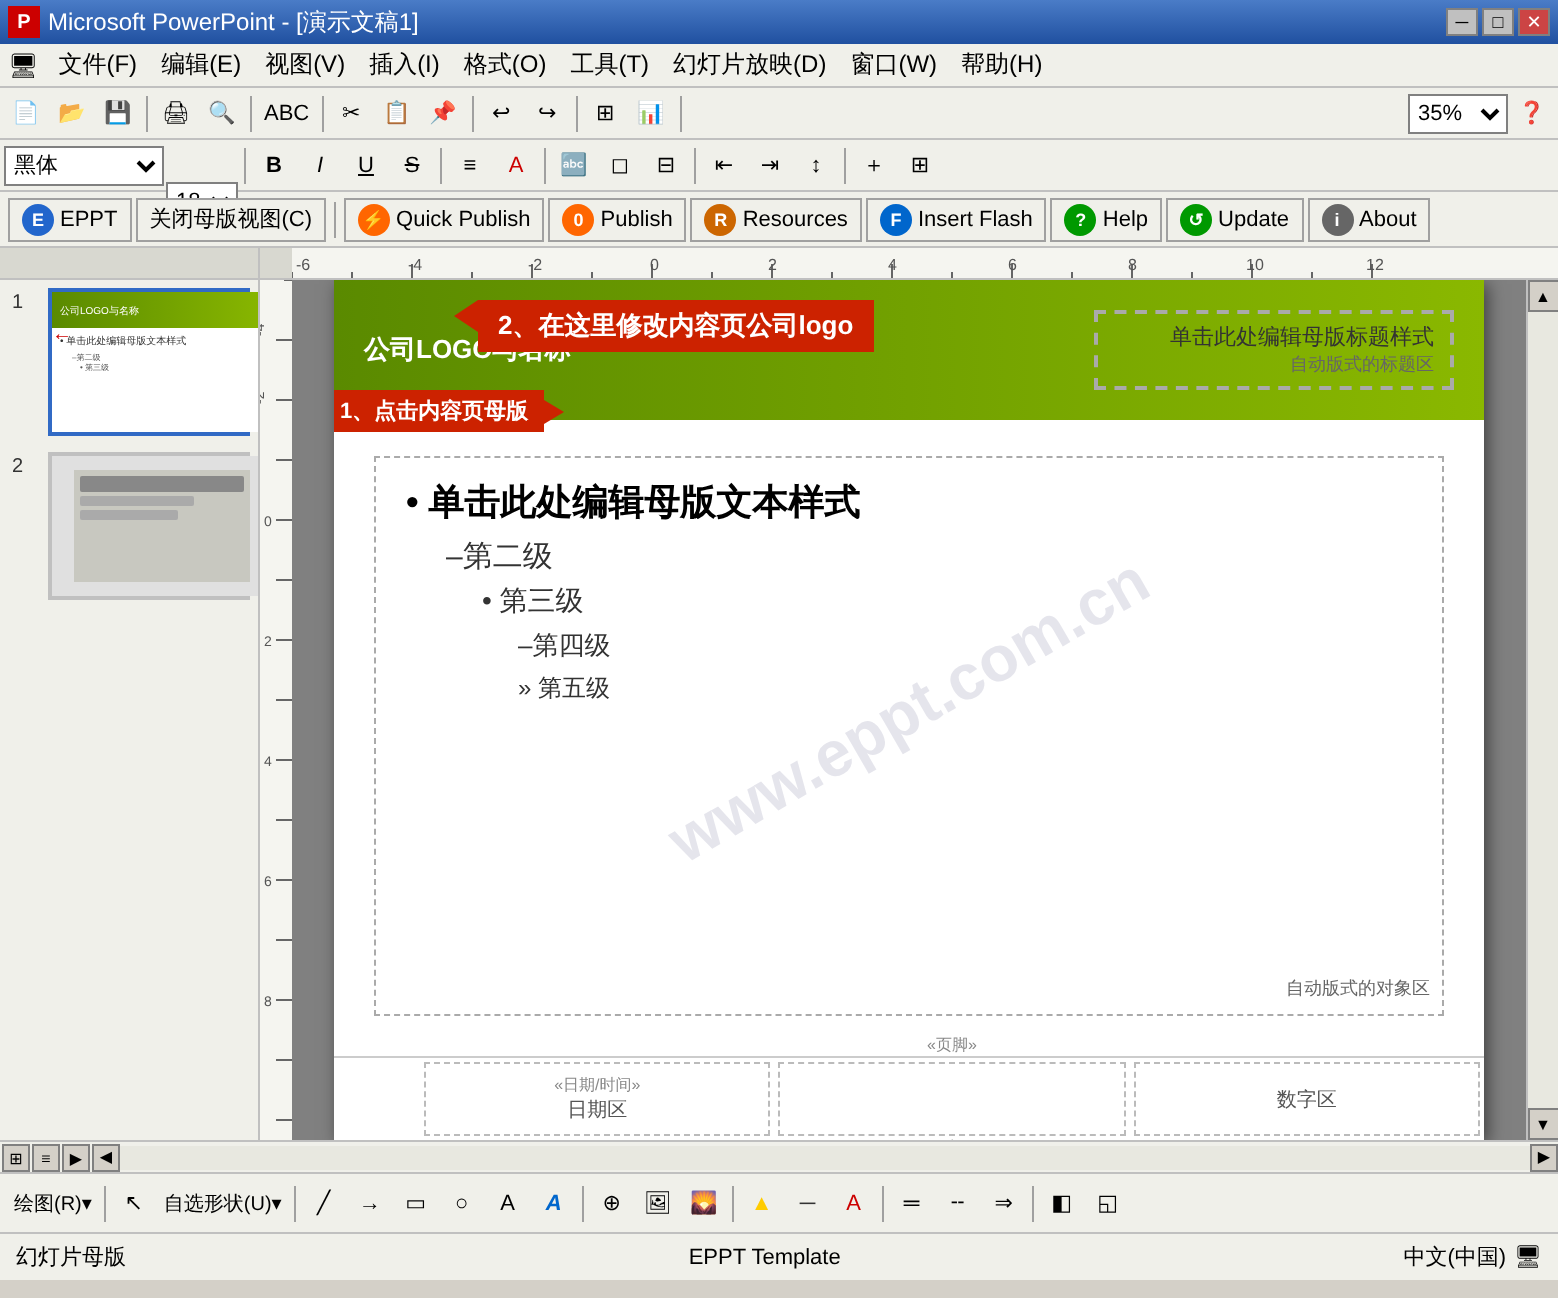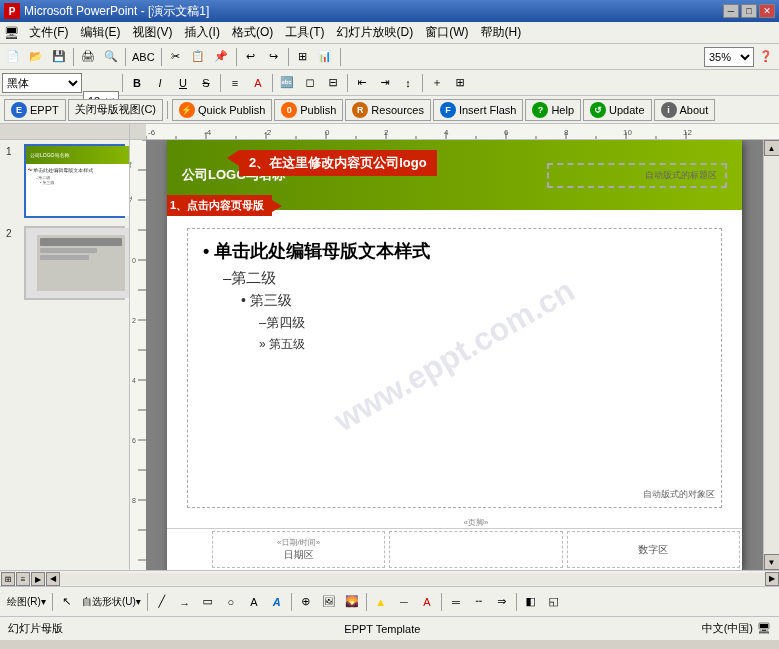--- a/index.html
+++ b/index.html
@@ -332,20 +332,21 @@
         </div>
         <div style="position:absolute;top:10px;left:60px;z-index:10;">
           <div style="display:flex;align-items:flex-start;">
             <div style="width:0;height:0;border-top:8px solid transparent;border-bottom:8px solid transparent;border-right:12px solid #cc2200;margin-right:0;"></div>
             <div class="anno-box">
               <span>2、在这里修改内容页公司logo</span>
             </div>
           </div>
         </div>
         <div class="slide-title-area">
+          <div class="slide-title-text">单击此处编辑母版标题样式</div>
           <div class="slide-title-sub">自动版式的标题区</div>
         </div>
       </div>
 
       <div style="position:absolute;top:55px;left:-5px;z-index:20;display:flex;align-items:center;">
         <div style="background:#cc2200;color:white;font-size:11px;font-weight:bold;padding:3px 8px;white-space:nowrap;">
           <span>1、点击内容页母版</span>
         </div>
         <div style="width:0;height:0;border-top:6px solid transparent;border-bottom:6px solid transparent;border-left:10px solid #cc2200;"></div>
       </div>

